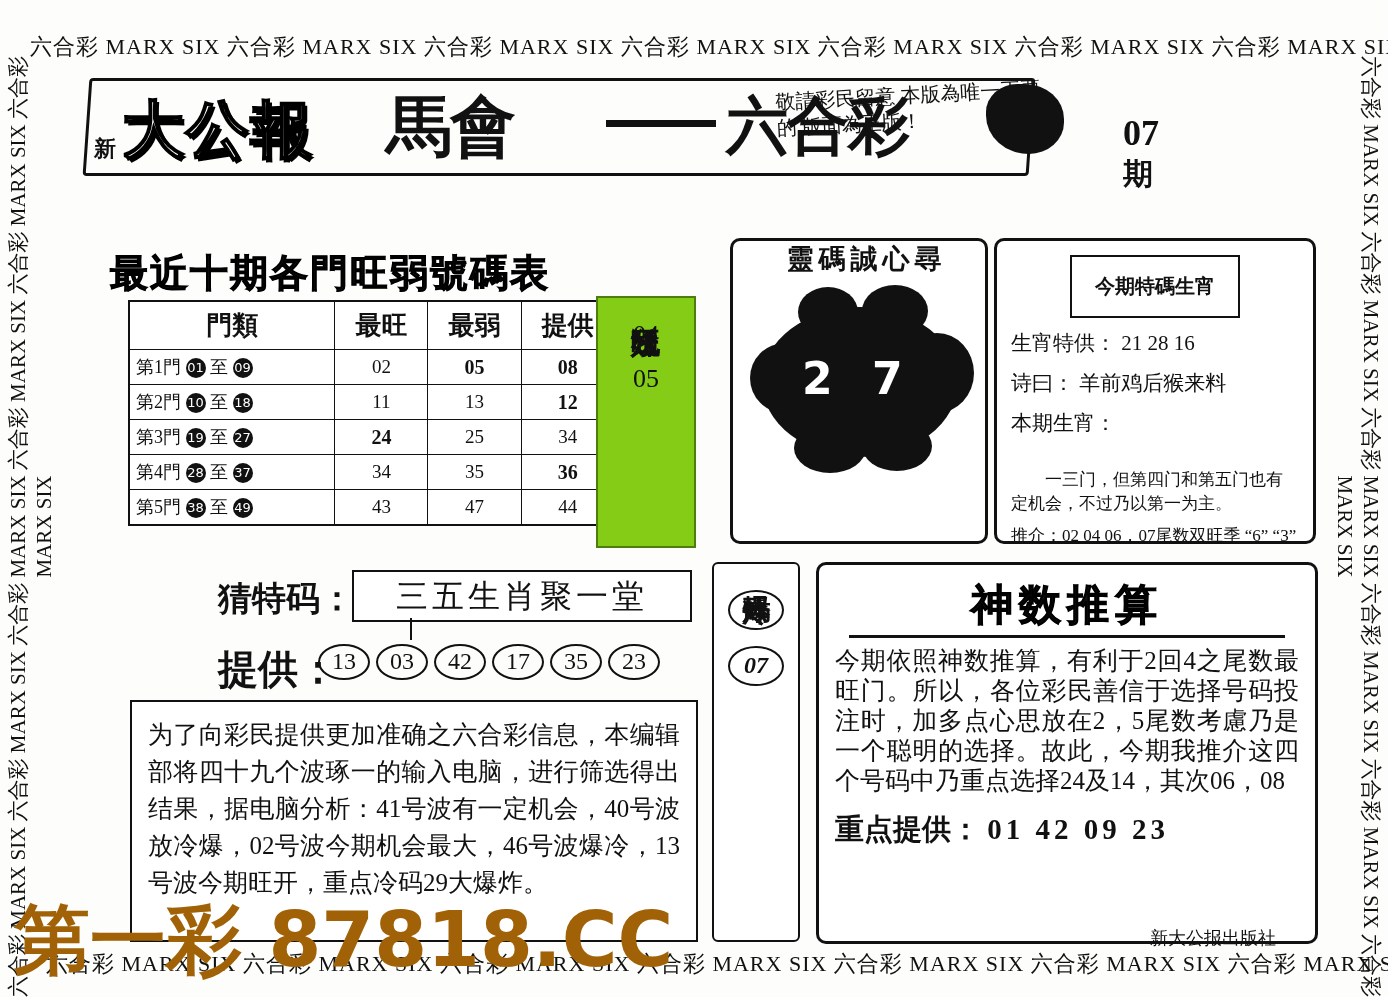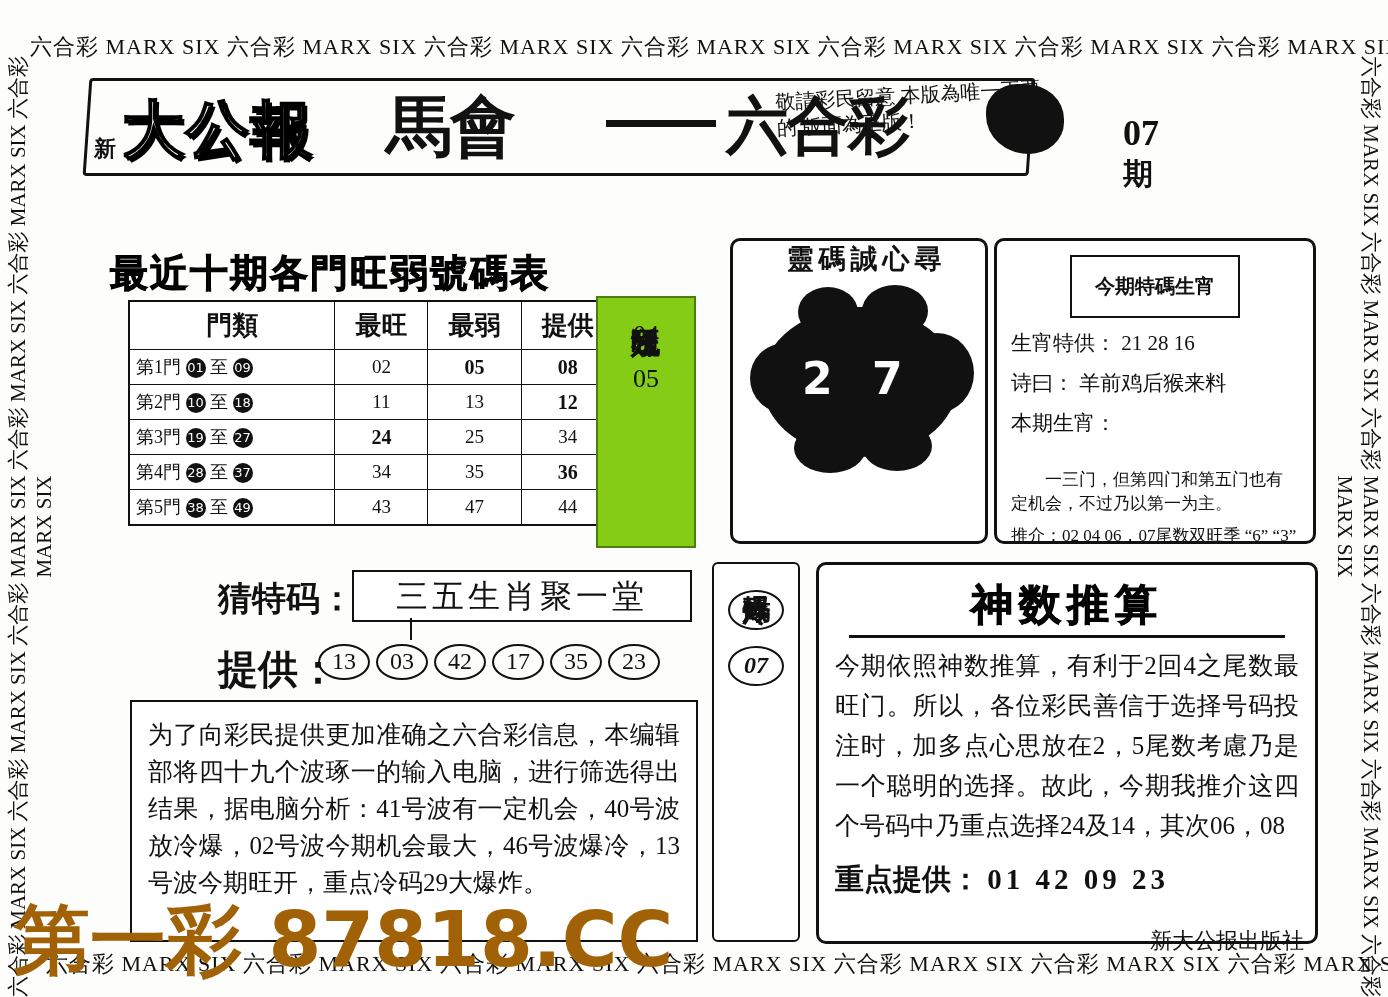--- a/index.html
+++ b/index.html
@@ -150,25 +150,25 @@
   .shen{
     position:absolute;left:816px;top:562px;width:496px;height:376px;
     border:3px solid #111;border-radius:10px;background:#fff;
   }
   .shen .title{
     text-align:center;margin-top:12px;font-size:42px;font-weight:bold;letter-spacing:6px;
     font-family:"DejaVu Sans",sans-serif;
     -webkit-text-stroke:1px #000;
   }
   .shen .ul{margin:2px 30px 0;height:3px;background:#111;}
-  .shen p{margin:8px 16px 0;font-size:25px;line-height:40px;text-align:justify;}
+  .shen p{margin:8px 16px 0;font-size:25px;line-height:30px;text-align:justify;}
   .shen .key{margin:14px 16px 0;font-size:29px;font-weight:bold;}
   .shen .key .nums{letter-spacing:4px;font-family:"Liberation Serif",serif;}
   
-  .publisher{position:absolute;left:1150px;top:926px;font-size:22px;}
+  .publisher{position:absolute;left:1150px;top:926px;font-size:18px;}
   
   .wm{
     position:absolute;left:14px;top:890px;font-size:76px;font-weight:bold;
     font-family:"DejaVu Sans",sans-serif;white-space:nowrap;
   }
   .wm .red{color:#a16207;}
 </style>
 </head>
 <body>
 

